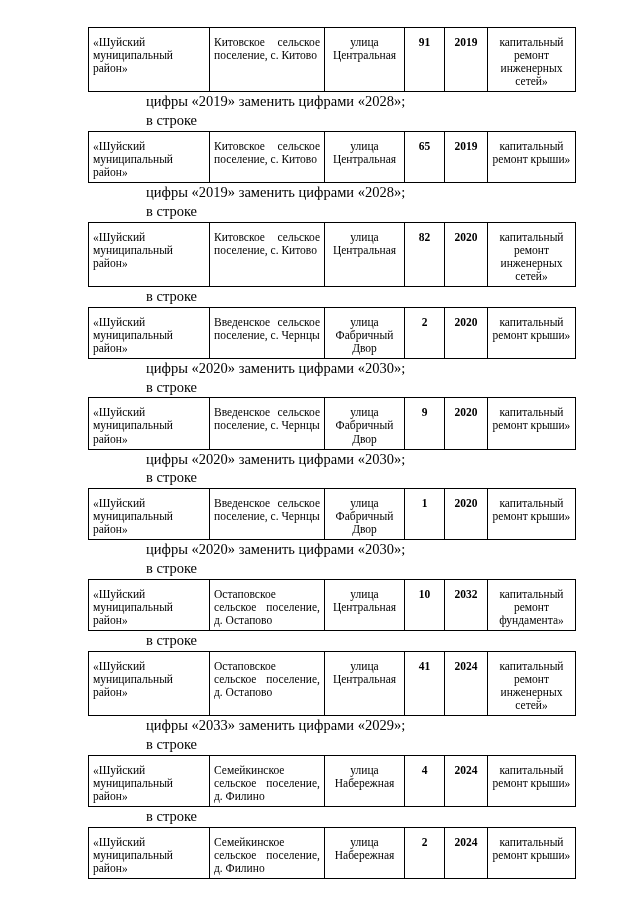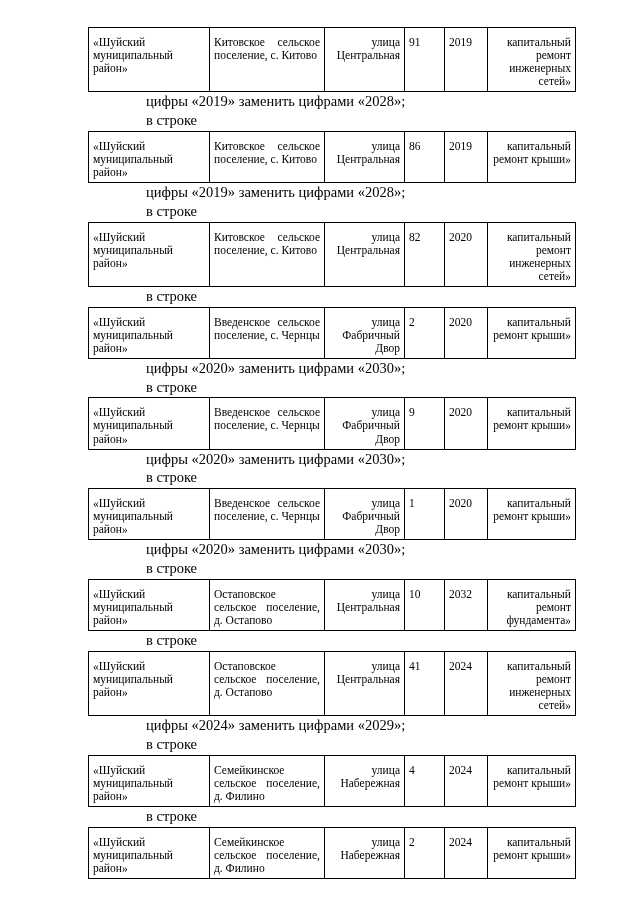--- a/index.html
+++ b/index.html
@@ -32,22 +32,22 @@
     line-height: 1.14;
     margin: 1px 0;
   }
   table.row-table td {
     border: 1px solid #000000;
     vertical-align: top;
     padding: 8px 4px 3px 4px;
     overflow: hidden;
   }
   .c-district, .c-settlement { text-align: justify; }
-  .c-street, .c-work { text-align: right; }
-  .c-house, .c-year { text-align: left; }
+  .c-street, .c-work { text-align: center; }
+  .c-house, .c-year { text-align: center; font-weight: bold; }
 </style>
 </head>
 <body>
 
 <div class="page">
   <div id="content">
   <div class="block">
 
     <table class="row-table">
       <colgroup>
@@ -81,21 +81,21 @@
         <col style="width:80px">
         <col style="width:40px">
         <col style="width:43px">
         <col style="width:88px">
       </colgroup>
       <tbody>
         <tr>
           <td class="c-district">«Шуйский муниципальный район»</td>
           <td class="c-settlement">Китовское сельское поселение, с. Китово</td>
           <td class="c-street">улица Центральная</td>
-          <td class="c-house">86</td>
+          <td class="c-house">65</td>
           <td class="c-year">2019</td>
           <td class="c-work">капитальный ремонт крыши»</td>
         </tr>
       </tbody>
     </table>
     <div class="para">цифры «2019» заменить цифрами «2028»;</div>
   </div>
 
   <div class="block">
     <div class="para">в строке</div>
@@ -235,21 +235,21 @@
         <tr>
           <td class="c-district">«Шуйский муниципальный район»</td>
           <td class="c-settlement">Остаповское сельское поселение, д. Остапово</td>
           <td class="c-street">улица Центральная</td>
           <td class="c-house">41</td>
           <td class="c-year">2024</td>
           <td class="c-work">капитальный ремонт инженерных сетей»</td>
         </tr>
       </tbody>
     </table>
-    <div class="para">цифры «2024» заменить цифрами «2029»;</div>
+    <div class="para">цифры «2033» заменить цифрами «2029»;</div>
   </div>
 
   <div class="block">
     <div class="para">в строке</div>
     <table class="row-table">
       <colgroup>
         <col style="width:121px">
         <col style="width:115px">
         <col style="width:80px">
         <col style="width:40px">

